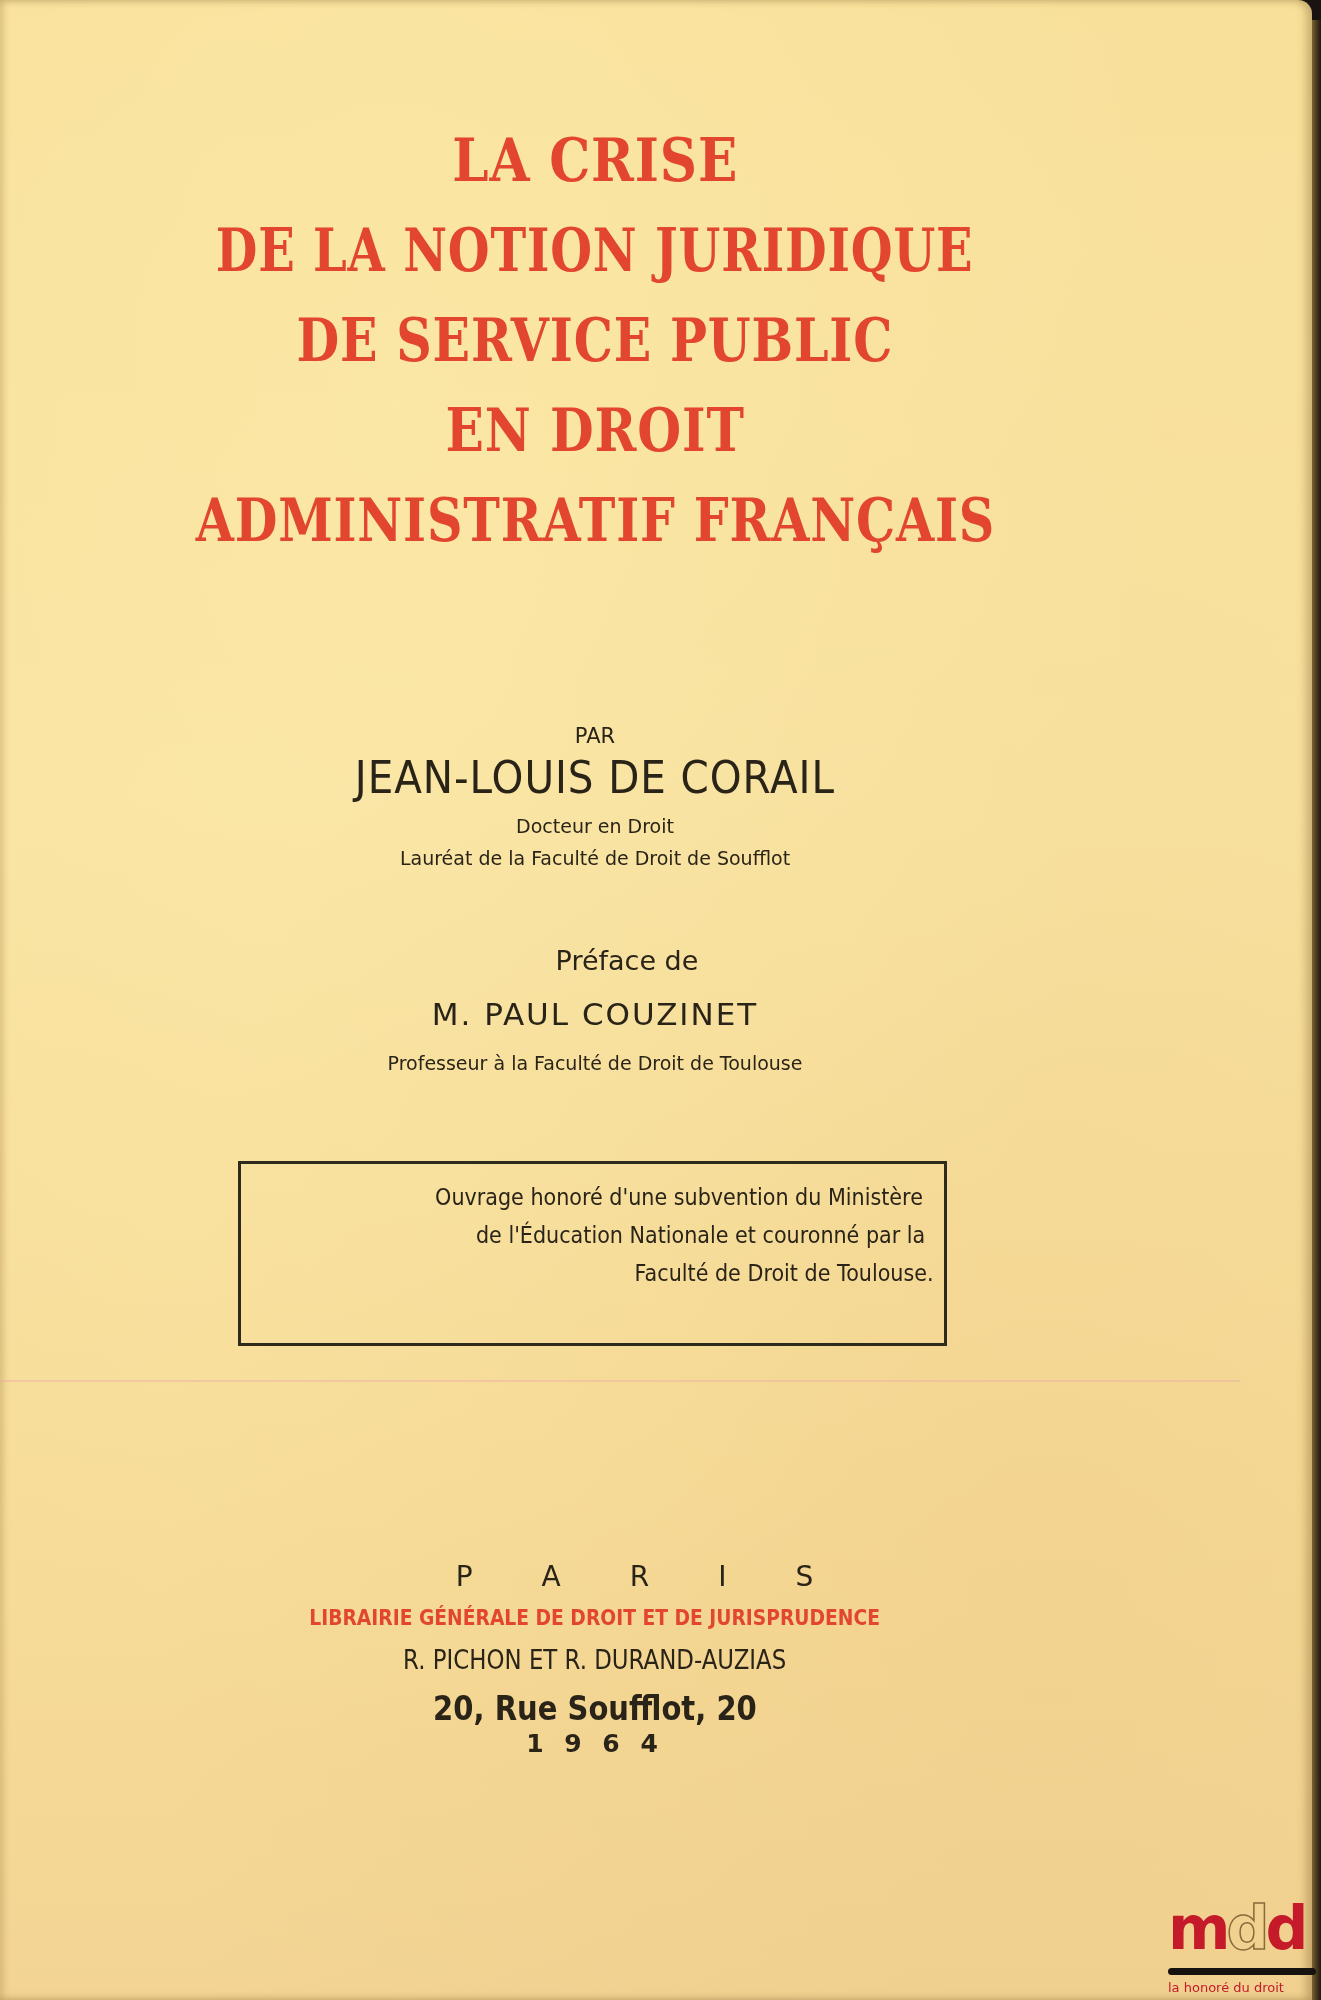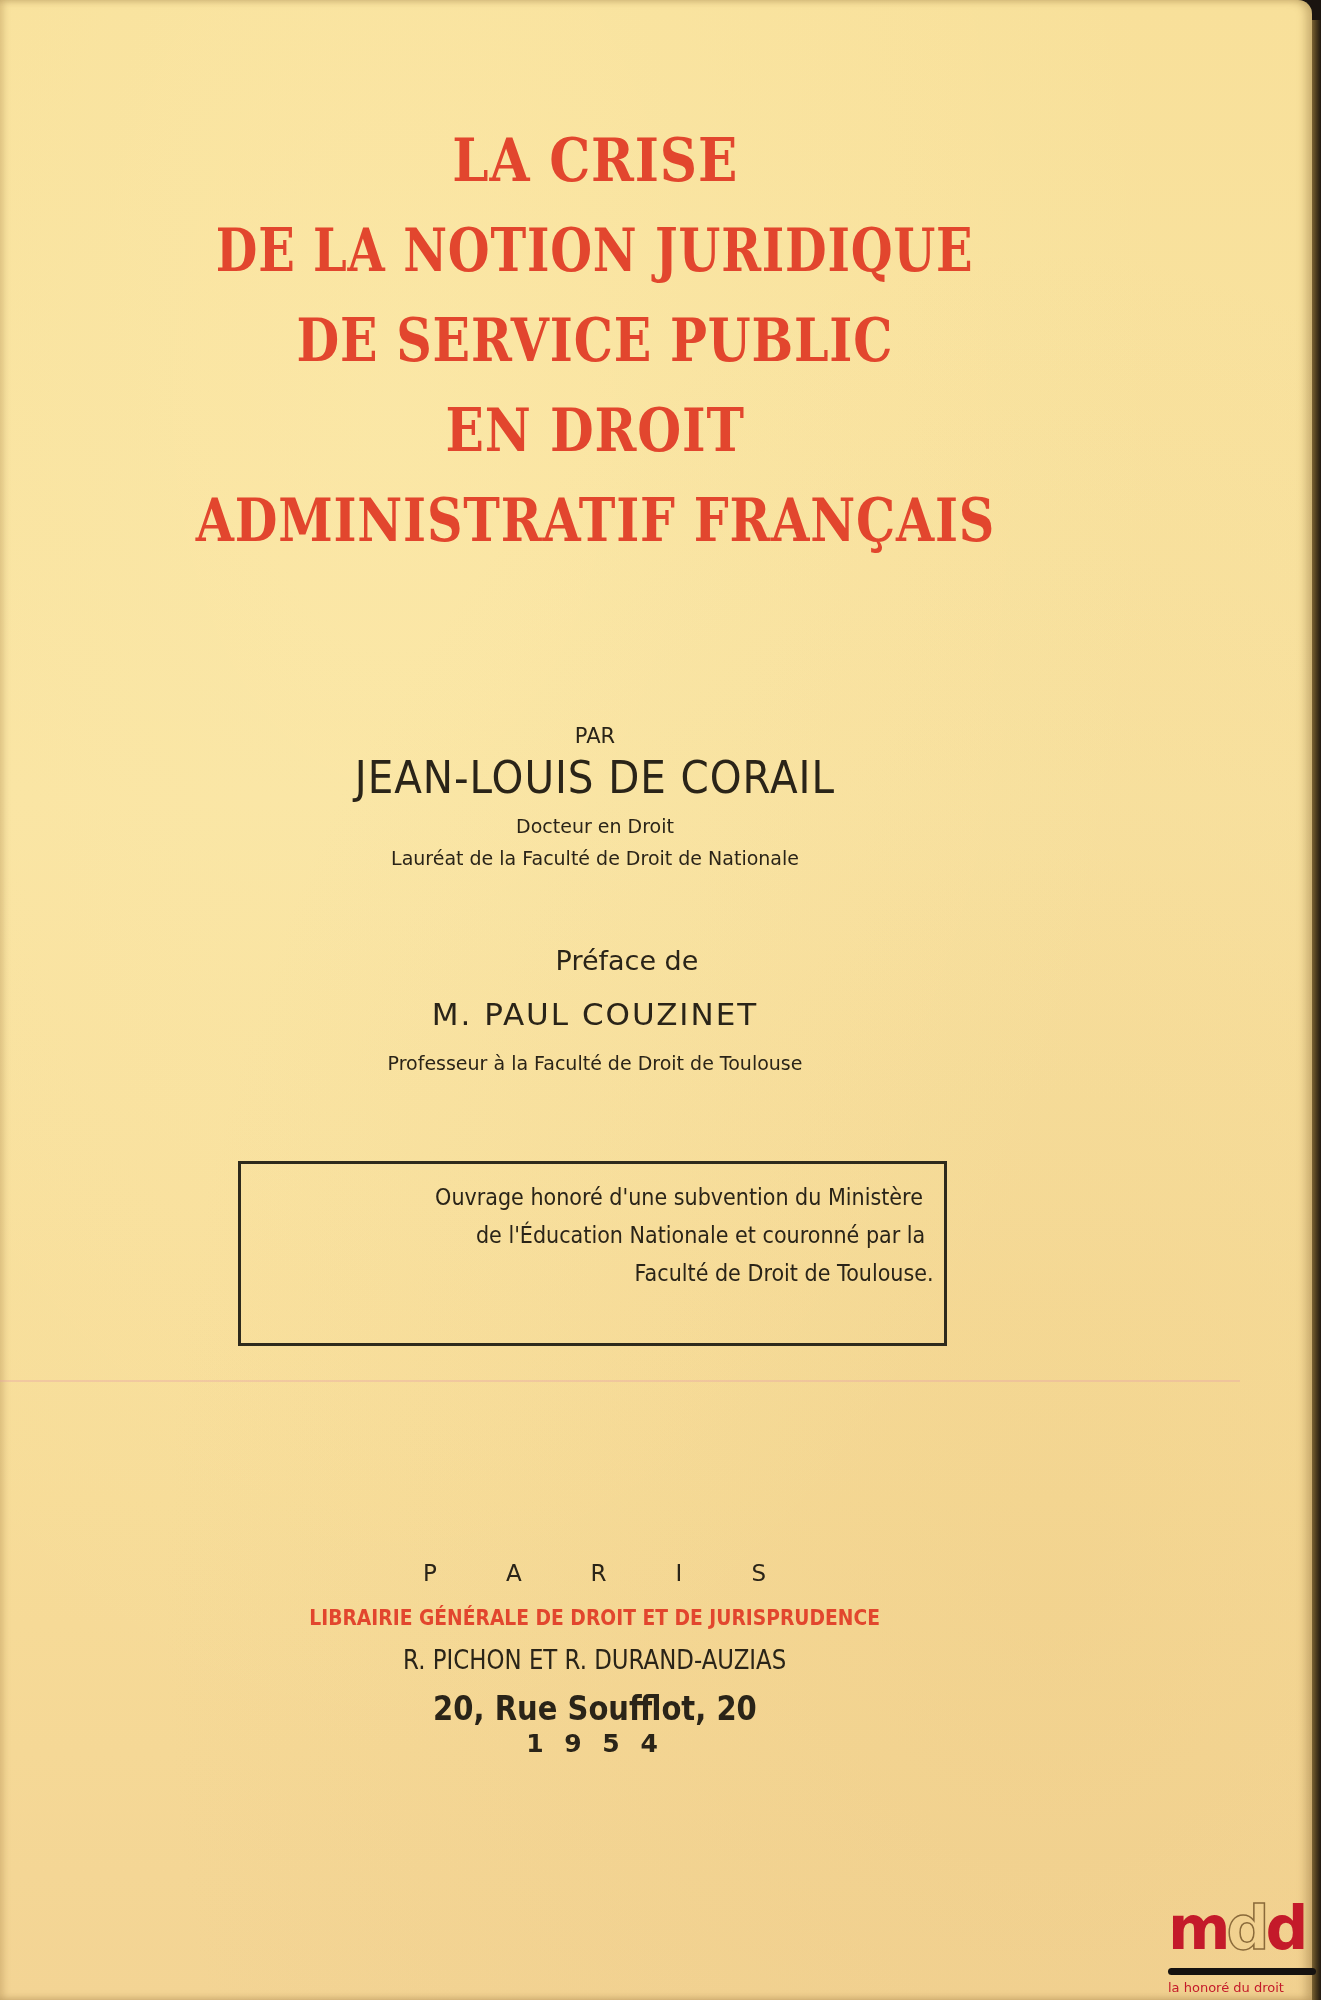--- a/index.html
+++ b/index.html
@@ -46,21 +46,21 @@
   .prefacer { top: 996px; font-size: 31px; letter-spacing: 2px; }
   .prefacer-title { top: 1052px; font-size: 19px; }
 
   .award-box {
     position: absolute; left: 238px; top: 1161px; width: 709px; height: 185px;
     border: 3px solid #2e2a1c; box-sizing: border-box;
   }
   .award-line { position: absolute; left: 0; width: 709px; text-align: right; font-size: 23px; }
   .award-line span { display:inline-block; transform: scaleX(0.9); }
 
-  .city { top: 1560px; font-size: 23px; letter-spacing: 1px; }
+  .city { top: 1560px; font-size: 28px; letter-spacing: 1px; padding-left: 40px; }
   .city span { display: inline-block; margin: 0 34px; }
   .publisher { top: 1605px; font-size: 22px; color: #e2462e; font-weight: bold; }
   .publisher span { display:inline-block; transform: scaleX(0.85); }
   .printers { top: 1645px; font-size: 26px; }
   .printers span { display:inline-block; transform: scaleX(0.88); }
   .address { top: 1689px; font-size: 33px; font-weight: bold; }
   .address span { display:inline-block; transform: scaleX(0.88); }
   .year { top: 1729px; font-size: 25px; font-weight: bold; letter-spacing: 6px; }
 
   .logo { position: absolute; left: 1160px; top: 1890px; width: 160px; height: 110px; }
@@ -78,39 +78,39 @@
 
   <div class="title-line" style="top:130px"><span style="transform:scaleX(0.86)">LA CRISE</span></div>
   <div class="title-line" style="top:220px"><span style="transform:scaleX(0.80)">DE LA NOTION JURIDIQUE</span></div>
   <div class="title-line" style="top:310px"><span style="transform:scaleX(0.82)">DE SERVICE PUBLIC</span></div>
   <div class="title-line" style="top:400px"><span style="transform:scaleX(0.84)">EN DROIT</span></div>
   <div class="title-line" style="top:490px"><span style="transform:scaleX(0.82)">ADMINISTRATIF FRANÇAIS</span></div>
 
   <div class="center sans par">PAR</div>
   <div class="center sans author"><span>JEAN-LOUIS DE CORAIL</span></div>
   <div class="center sans degree1">Docteur en Droit</div>
-  <div class="center sans degree2">Lauréat de la Faculté de Droit de Nationale</div>
+  <div class="center sans degree2">Lauréat de la Faculté de Droit de Soufflot</div>
 
   <div class="center sans preface">Préface de</div>
   <div class="center sans prefacer">M. PAUL COUZINET</div>
   <div class="center sans prefacer-title">Professeur à la Faculté de Droit de Toulouse</div>
 
   <div class="award-box">
     <div class="award-line sans" style="top:20px"><span>Ouvrage honoré d'une subvention du Ministère</span></div>
     <div class="award-line sans" style="top:58px"><span>de l'Éducation Nationale et couronné par la</span></div>
     <div class="award-line sans" style="top:96px"><span>Faculté de Droit de Toulouse.</span></div>
   </div>
 
   <div class="center sans city">
     <span>P</span><span>A</span><span>R</span><span>I</span><span>S</span>
   </div>
   <div class="center sans publisher"><span>LIBRAIRIE GÉNÉRALE DE DROIT ET DE JURISPRUDENCE</span></div>
   <div class="center sans printers"><span>R. PICHON ET R. DURAND-AUZIAS</span></div>
   <div class="center sans address"><span>20, Rue Soufflot, 20</span></div>
-  <div class="center sans year">1 9 5 4</div>
+  <div class="center sans year">1 9 6 4</div>
 </div>
 
 <div class="edge"></div>
 
 <div class="logo">
   <div class="logo-mark">
     <span class="m">m</span><span class="d1">d</span><span class="d2">d</span>
   </div>
   <div class="logo-bar"></div>
   <div class="logo-text">la honoré du droit</div>

